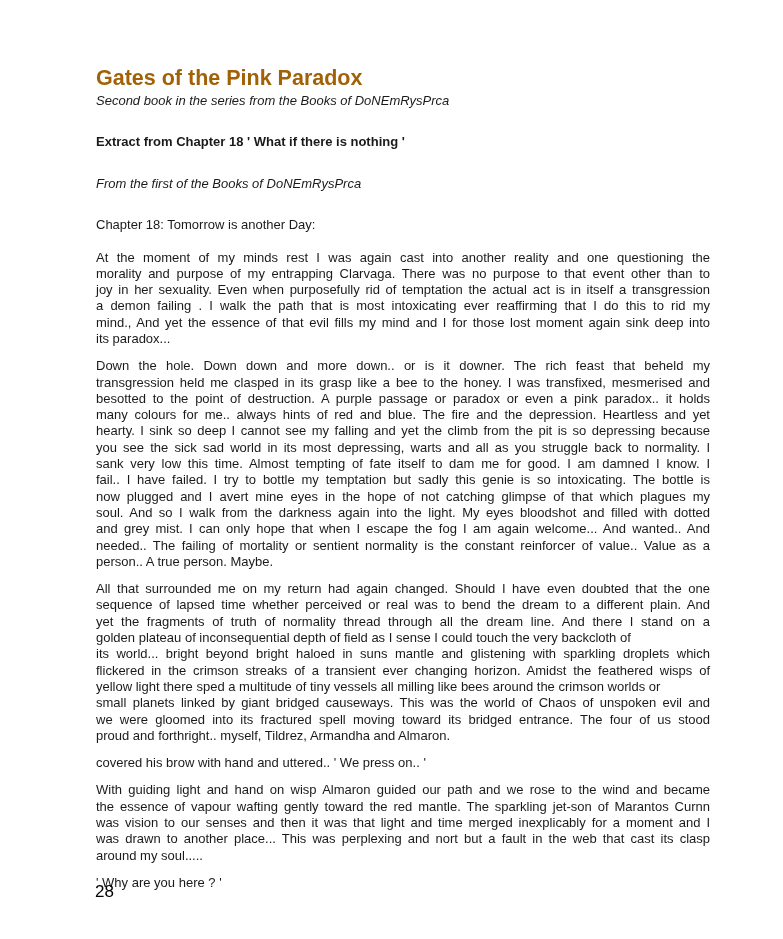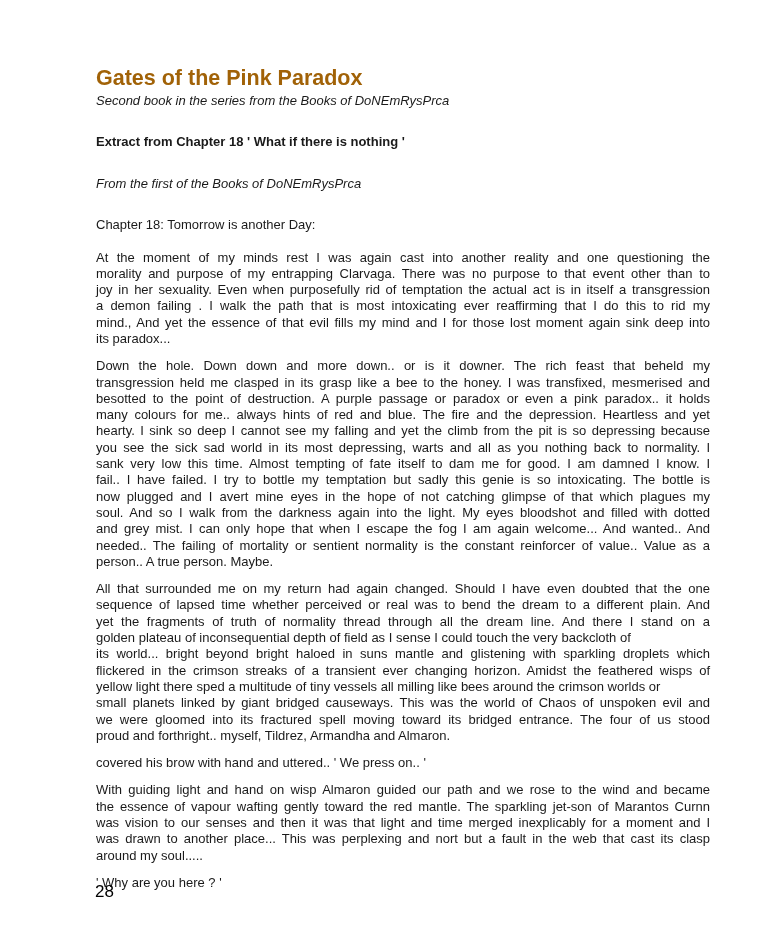--- a/index.html
+++ b/index.html
@@ -85,21 +85,21 @@
           <div class="line">a demon failing . I walk the path that is most intoxicating ever reaffirming that I do this to rid my</div>
           <div class="line">mind., And yet the essence of that evil fills my mind and I for those lost moment again sink deep into</div>
           <div class="line flush">its paradox...</div>
         </div>
         <div class="para">
           <div class="line">Down the hole. Down down and more down.. or is it downer. The rich feast that beheld my</div>
           <div class="line">transgression held me clasped in its grasp like a bee to the honey. I was transfixed, mesmerised and</div>
           <div class="line">besotted to the point of destruction. A purple passage or paradox or even a pink paradox.. it holds</div>
           <div class="line">many colours for me.. always hints of red and blue. The fire and the depression. Heartless and yet</div>
           <div class="line">hearty. I sink so deep I cannot see my falling and yet the climb from the pit is so depressing because</div>
-          <div class="line">you see the sick sad world in its most depressing, warts and all as you nothing back to normality. I</div>
+          <div class="line">you see the sick sad world in its most depressing, warts and all as you struggle back to normality. I</div>
           <div class="line">sank very low this time. Almost tempting of fate itself to dam me for good. I am damned I know. I</div>
           <div class="line">fail.. I have failed. I try to bottle my temptation but sadly this genie is so intoxicating. The bottle is</div>
           <div class="line">now plugged and I avert mine eyes in the hope of not catching glimpse of that which plagues my</div>
           <div class="line">soul. And so I walk from the darkness again into the light. My eyes bloodshot and filled with dotted</div>
           <div class="line">and grey mist. I can only hope that when I escape the fog I am again welcome... And wanted.. And</div>
           <div class="line">needed.. The failing of mortality or sentient normality is the constant reinforcer of value.. Value as a</div>
           <div class="line flush">person.. A true person. Maybe.</div>
         </div>
         <div class="para">
           <div class="line">All that surrounded me on my return had again changed. Should I have even doubted that the one</div>

